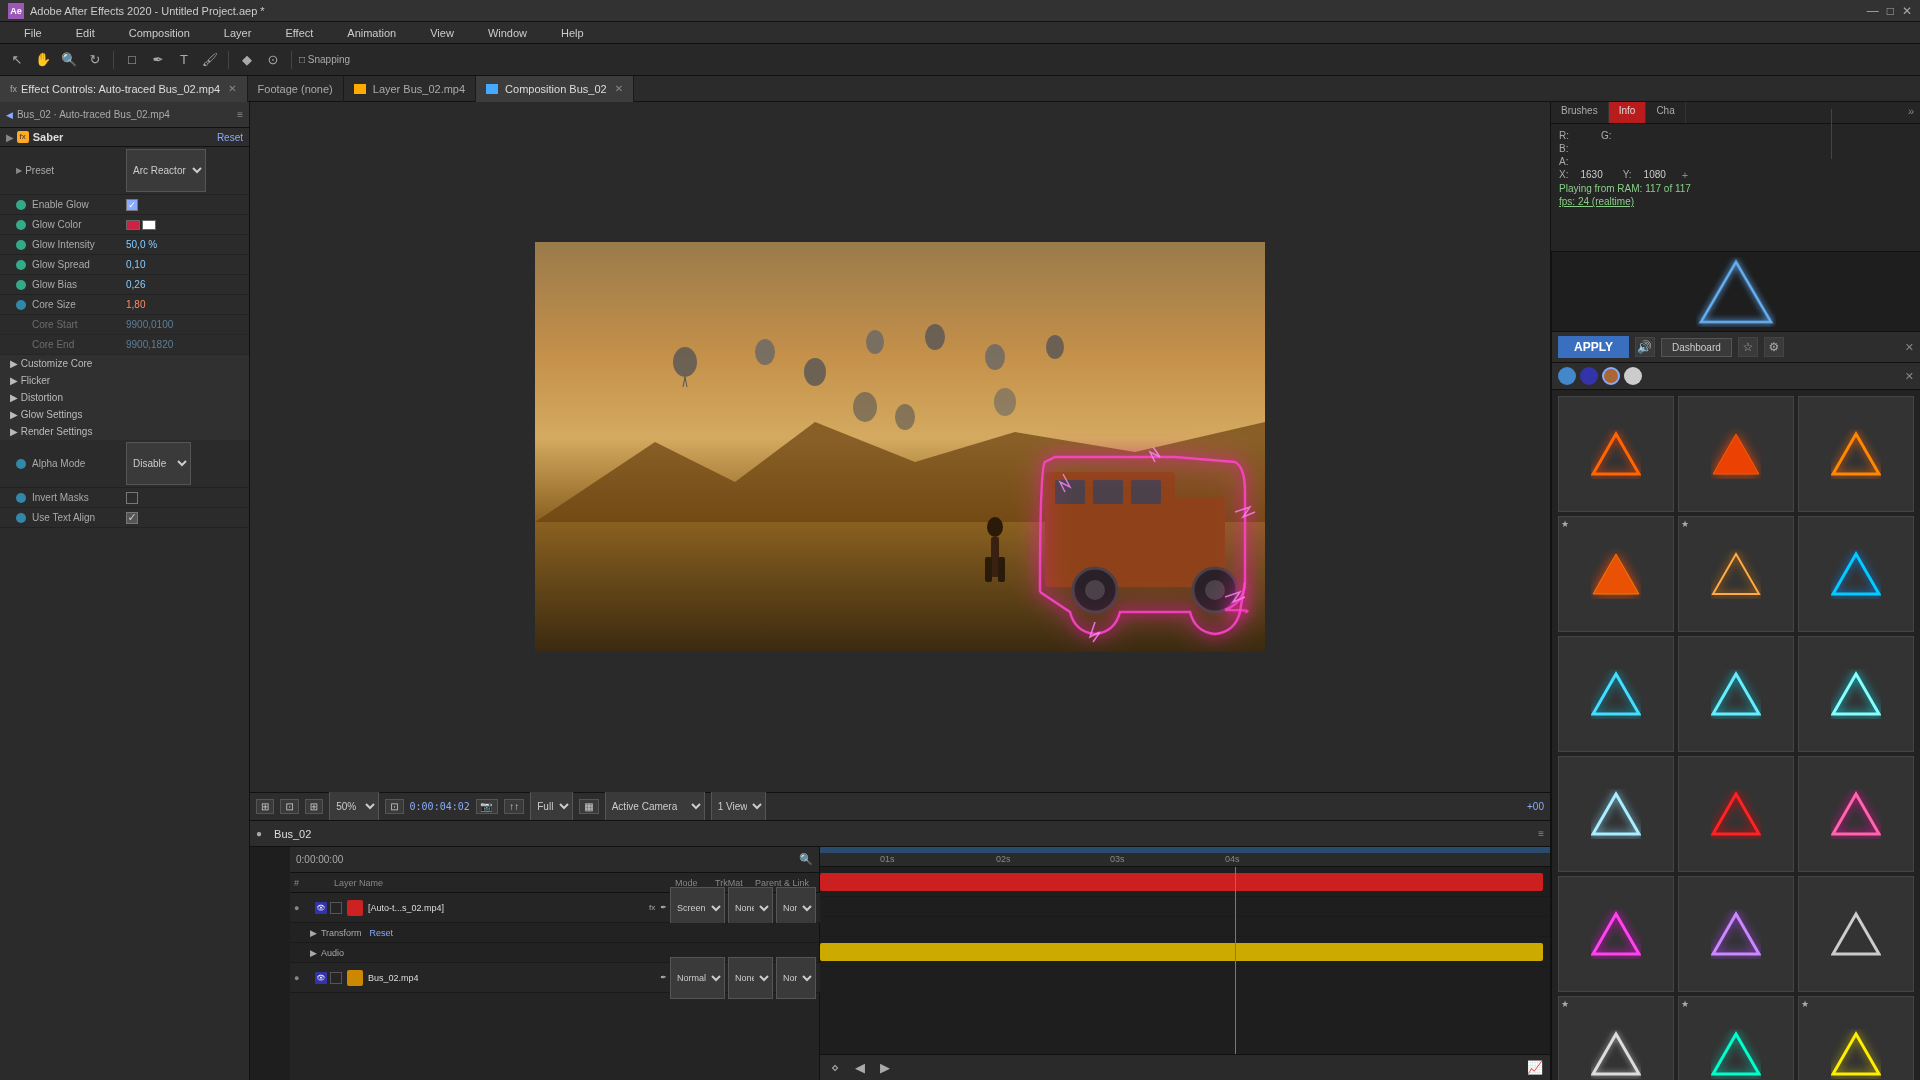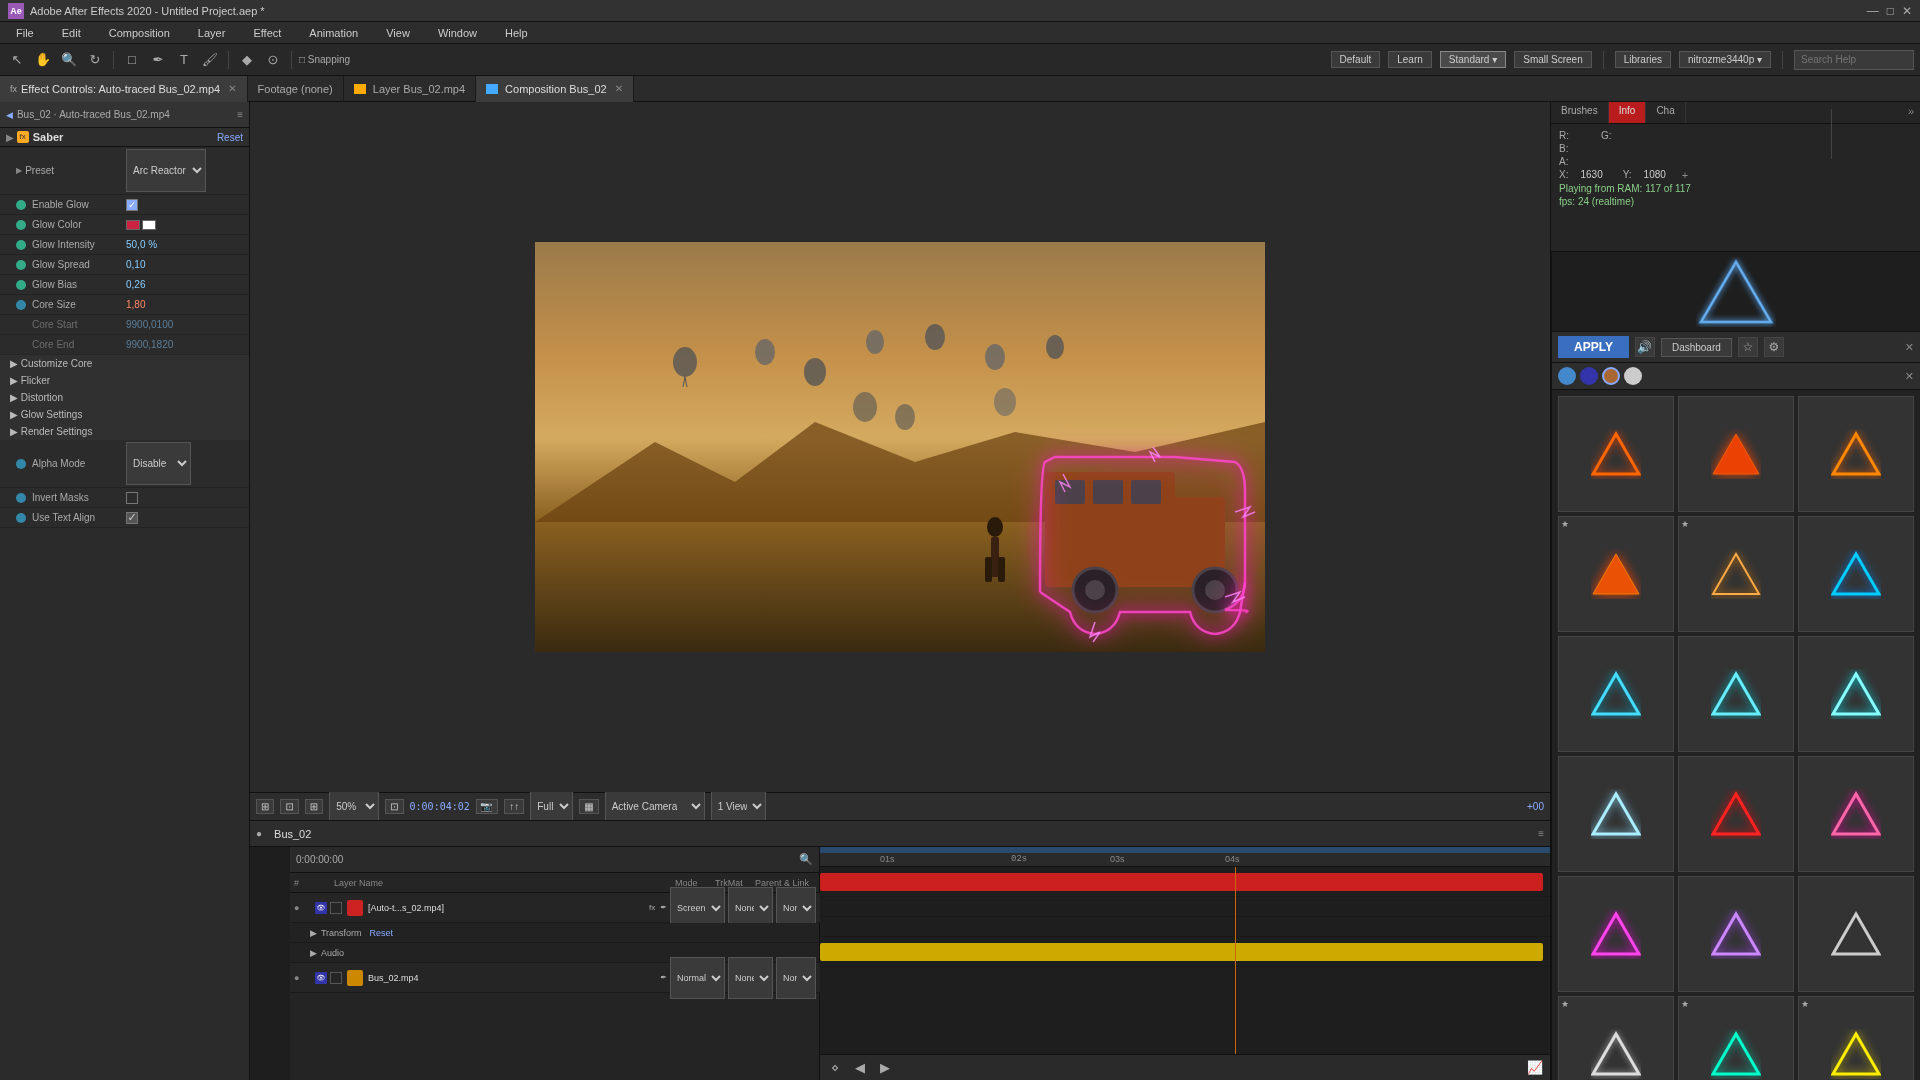--- a/index.html
+++ b/index.html
@@ -7,21 +7,21 @@
 
     
     .title-bar { height: 22px; background: #323232; display: flex; align-items: center; justify-content: space-between; padding: 0 8px; border-bottom: 1px solid #111; }
     .title-bar-left { display: flex; align-items: center; gap: 6px; }
     .title-bar-logo { width: 16px; height: 16px; background: #9b59b6; display: flex; align-items: center; justify-content: center; font-size: 9px; color: white; font-weight: bold; }
     .title-bar-text { font-size: 11px; color: #cccccc; }
     .title-bar-controls { display: flex; gap: 8px; font-size: 12px; }
     .title-bar-controls span { cursor: pointer; color: #aaa; }
 
     
-    .menu-bar { height: 22px; background: #2d2d2d; display: flex; align-items: center; padding: 0 8px; gap: 12px; border-bottom: 1px solid #111; }
+    .menu-bar { height: 22px; background: #2d2d2d; display: flex; align-items: center; padding: 0 16px; gap: 18px; border-bottom: 1px solid #111; }
     .menu-item { padding: 2px 8px; cursor: pointer; color: #cccccc; font-size: 11px; }
 
     
     .toolbar { height: 32px; background: #282828; display: flex; align-items: center; padding: 0 6px; gap: 4px; border-bottom: 1px solid #111; }
     .toolbar-btn { width: 22px; height: 22px; background: transparent; border: none; color: #aaa; cursor: pointer; display: flex; align-items: center; justify-content: center; font-size: 13px; }
     .toolbar-separator { width: 1px; height: 18px; background: #444; margin: 0 3px; }
     .toolbar-right { margin-left: auto; display: flex; align-items: center; gap: 8px; }
     .workspace-btn { background: #3a3a3a; border: 1px solid #555; color: #ccc; font-size: 10px; padding: 2px 8px; cursor: pointer; }
 
     
@@ -140,31 +140,20 @@
   <div class="toolbar-separator"></div>
   <button class="toolbar-btn">□</button>
   <button class="toolbar-btn">✒</button>
   <button class="toolbar-btn">T</button>
   <button class="toolbar-btn">🖌</button>
   <div class="toolbar-separator"></div>
   <button class="toolbar-btn">◆</button>
   <button class="toolbar-btn">⊙</button>
   <div class="toolbar-separator"></div>
   <span style="font-size:10px;color:#aaa;display:flex;align-items:center;gap:3px;">□ Snapping</span>
-  <div class="toolbar-right">
-    <button class="workspace-btn">Default</button>
-    <button class="workspace-btn">Learn</button>
-    <button class="workspace-btn" style="background:#4a4a4a;border-color:#888;">Standard ▾</button>
-    <button class="workspace-btn">Small Screen</button>
-    <div class="toolbar-separator"></div>
-    <button class="workspace-btn">Libraries</button>
-    <button class="workspace-btn">nitrozme3440p ▾</button>
-    <div class="toolbar-separator"></div>
-    <input type="text" style="background: rgb(58, 58, 58); border: 1px solid rgb(85, 85, 85); color: rgb(204, 204, 204); font-size: 10px; padding: 2px 6px; width: 120px; height: 20px;" placeholder="Search Help">
-  </div>
 </div>
 
 <div class="panels-row">
   <div class="panel-tab active">
     <span style="font-size:9px;color:#aaa;">fx</span>
     <span>Effect Controls: Auto-traced Bus_02.mp4</span>
     <span style="color:#888;font-size:10px;margin-left:4px;">✕</span>
   </div>
   <div class="panel-tab">
     <span>Footage (none)</span>
@@ -488,21 +477,21 @@
             <select class="small-dropdown" style="width:40px;font-size:9px;">
               <option>None</option>
             </select>
           </div>
         </div>
 
         <div class="timeline-right">
 
           <div class="timeline-ruler">
             <div class="ruler-mark" style="left:60px;">01s</div>
-            <div class="ruler-mark" style="left:191px;font-family:Liberation Mono, monospace;">02s</div>
+            <div class="ruler-mark" style="left:176px;">02s</div>
             <div class="ruler-mark" style="left:290px;">03s</div>
             <div class="ruler-mark" style="left:405px;">04s</div>
 
             <div style="position:absolute;top:0;left:0;right:0;height:6px;background:#2a5a8a;opacity:0.7;"></div>
           </div>
 
           <div class="timeline-tracks">
 
             <div style="height:30px;position:relative;border-bottom:1px solid #1a1a1a;">
               <div class="layer-bar layer-bar-red" style="left:0;width:99%;"></div>
@@ -560,21 +549,21 @@
           <span>X:</span>
           <span class="info-val">1630</span>
           <span style="margin-left:8px;">Y:</span>
           <span class="info-val">1080</span>
           <span style="font-size:11px;color:#888;margin-left:4px;">+</span>
         </div>
         <div class="info-row">
           <span class="info-val" style="font-size:10px;color:#88cc88;">Playing from RAM: 117 of 117</span>
         </div>
         <div class="info-row">
-          <span class="info-val" style="font-size:10px;color:#88cc88;">fps: 24 (realtime)</span>
+          <span class="info-val" style="font-size:10px;color:#88cc88;text-decoration:underline;">fps: 24 (realtime)</span>
         </div>
       </div>
     </div>
 
     <div class="right-panel" style="flex:1;width:100%;">
 
       <div style="height:80px;background:#1e1e1e;display:flex;align-items:center;justify-content:center;border-bottom:1px solid #111;">
         <svg width="80" height="70" xmlns="http://www.w3.org/2000/svg">
           <defs>
             <filter id="glow-blue">

